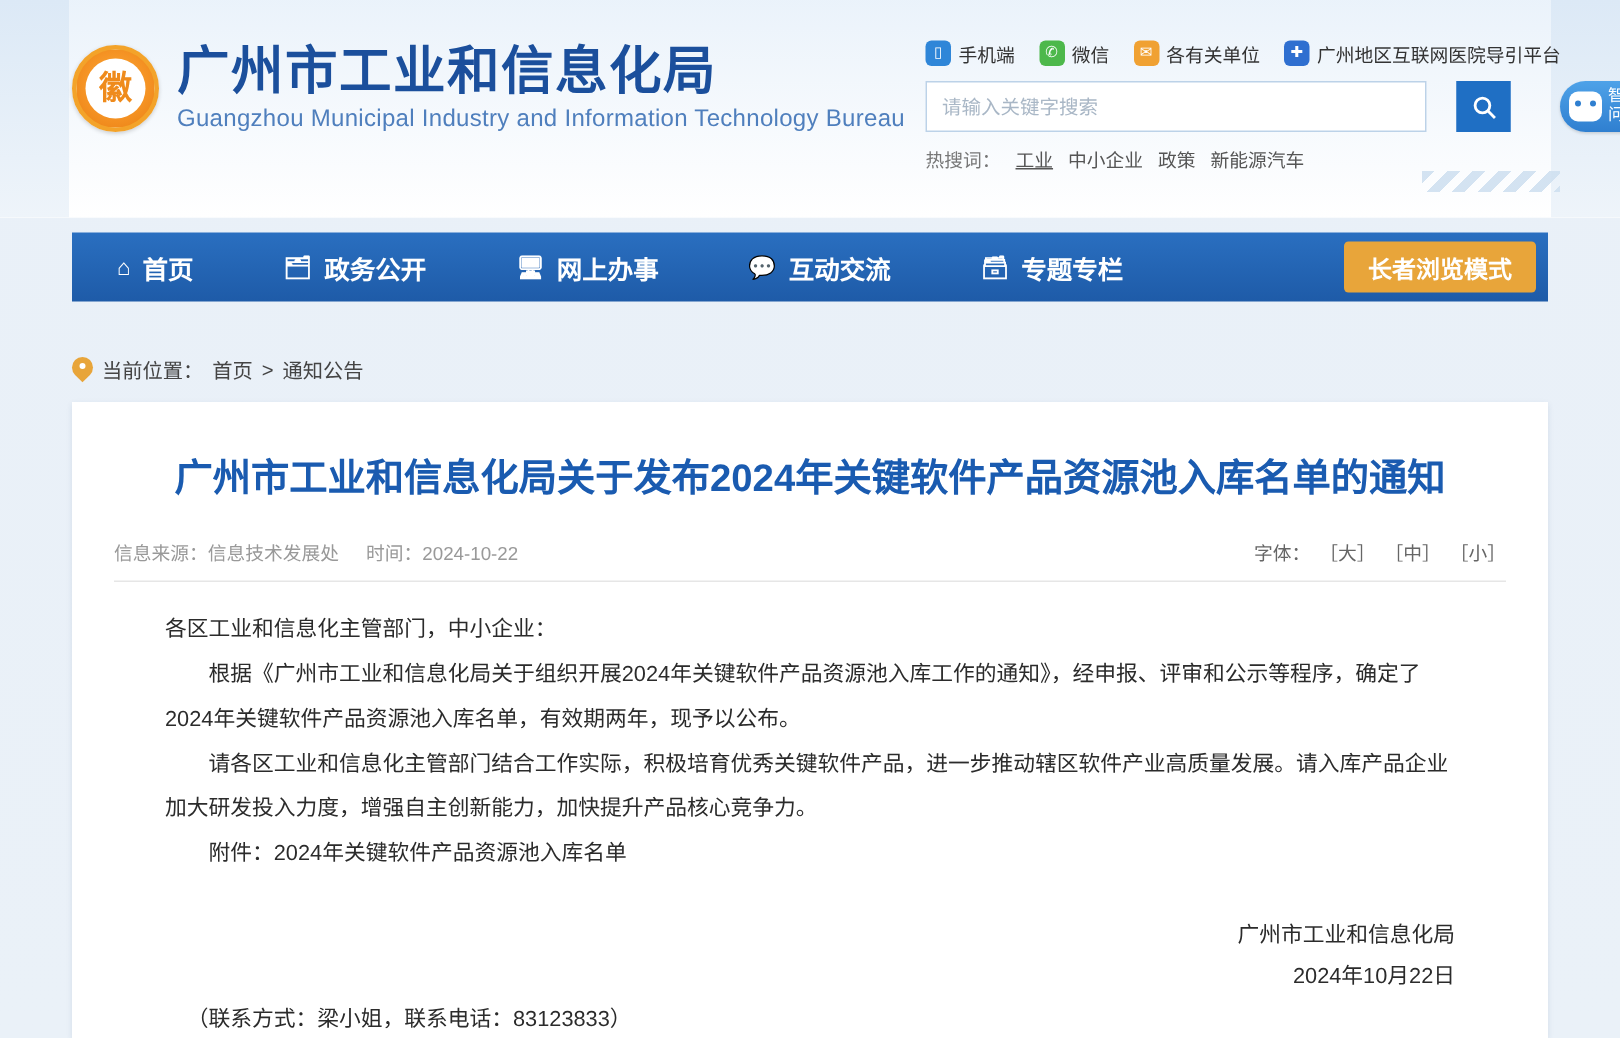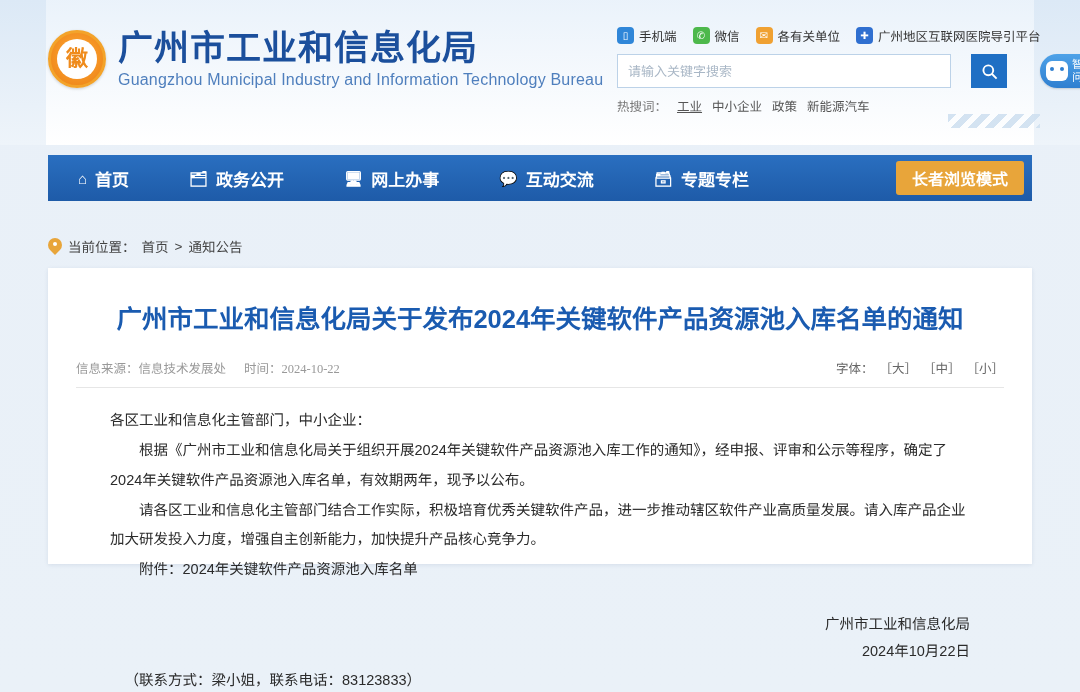--- a/index.html
+++ b/index.html
@@ -176,38 +176,38 @@
     background: #e8a53a;
   }
   .pin:after {
     content: ""; position: absolute; left: 5px; top: 4px;
     width: 4px; height: 4px; border-radius: 50%; background: #fff;
   }
   .crumb a { color: #444; text-decoration: none; cursor: pointer; }
   
   .card {
     position: absolute; left: 48px; top: 268px;
-    width: 984px; height: 296px;
+    width: 984px; height: 424px;
     background: #fff;
     box-shadow: 0 1px 4px rgba(30,60,110,0.10);
   }
   .art-title {
     margin: 34px 60px 0 60px;
     text-align: center;
     color: #1a5bb0;
     font-size: 25.5px;
     font-weight: 700;
     line-height: 1.35;
   }
   .meta {
     margin: 22px 28px 0 28px;
     padding-bottom: 10px;
     border-bottom: 1px solid #e6e6e6;
     display: flex; align-items: flex-end; justify-content: space-between;
-    font-size: 12.5px; color: #999; font-family: Liberation Serif, serif;
+    font-size: 12.5px; color: #999;
   }
   .meta-left { display: flex; gap: 18px; }
   .meta-right { display: flex; align-items: center; gap: 6px; color: #666; }
   .fs-opt { color: #666; cursor: pointer; }
   .body {
     margin: 18px 62px 0 62px;
     font-size: 14.5px;
     color: #2b2b2b;
     line-height: 2.05;
     font-family: "Liberation Sans","DejaVu Sans",sans-serif;

